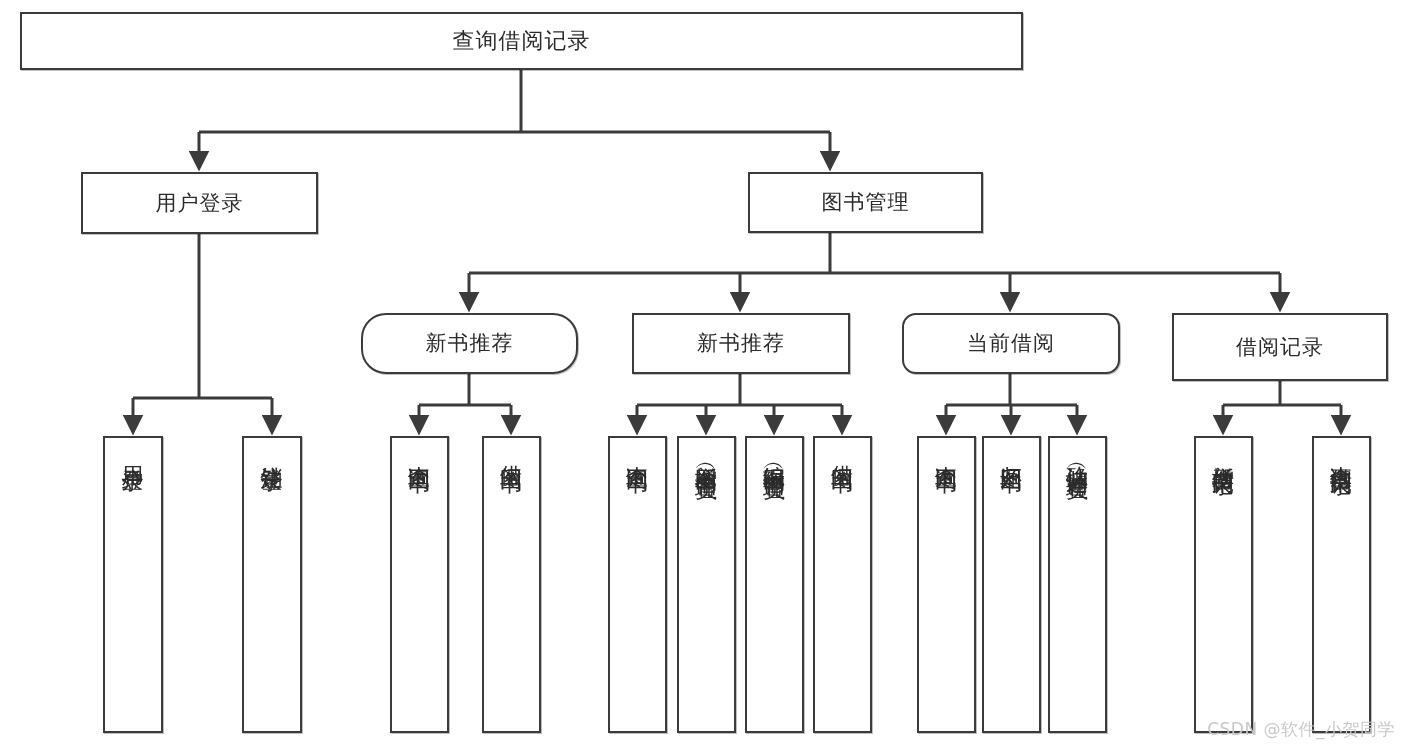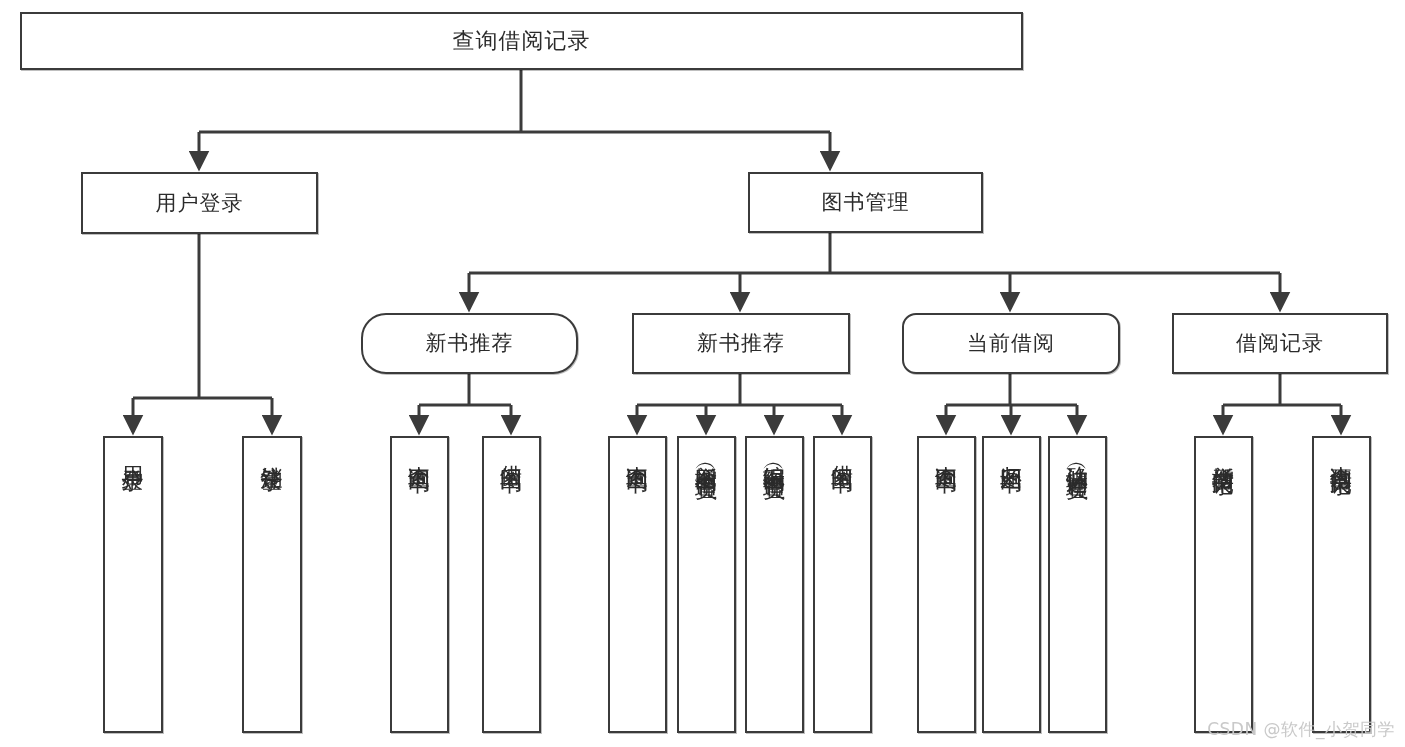--- a/index.html
+++ b/index.html
@@ -131,21 +131,21 @@
 
   <div class="node" style="left:361px;top:313px;width:217px;height:61px;border-radius:25px;">
     <span class="label">新书推荐</span>
   </div>
   <div class="node" style="left:632px;top:313px;width:218px;height:61px;">
     <span class="label">新书推荐</span>
   </div>
   <div class="node" style="left:902px;top:313px;width:218px;height:61px;border-radius:14px;">
     <span class="label">当前借阅</span>
   </div>
-  <div class="node" style="left:1172px;top:313px;width:216px;height:61px;">
+  <div class="node" style="left:1172px;top:313px;width:216px;height:68px;">
     <span class="label">借阅记录</span>
   </div>
 
   <div class="node vert" style="left:103px;top:436px;width:60px;height:297px;">
     <span class="label">用户登录</span>
   </div>
   <div class="node vert" style="left:242px;top:436px;width:60px;height:297px;">
     <span class="label">注销登录</span>
   </div>
 

